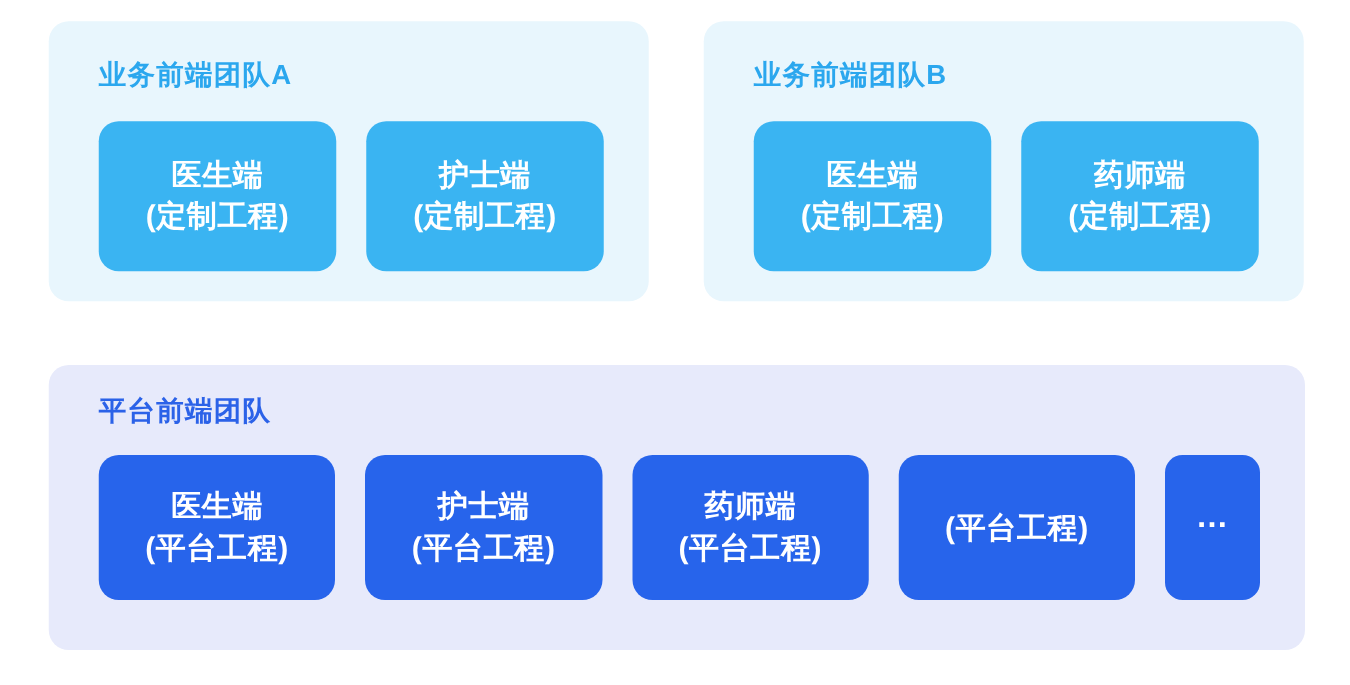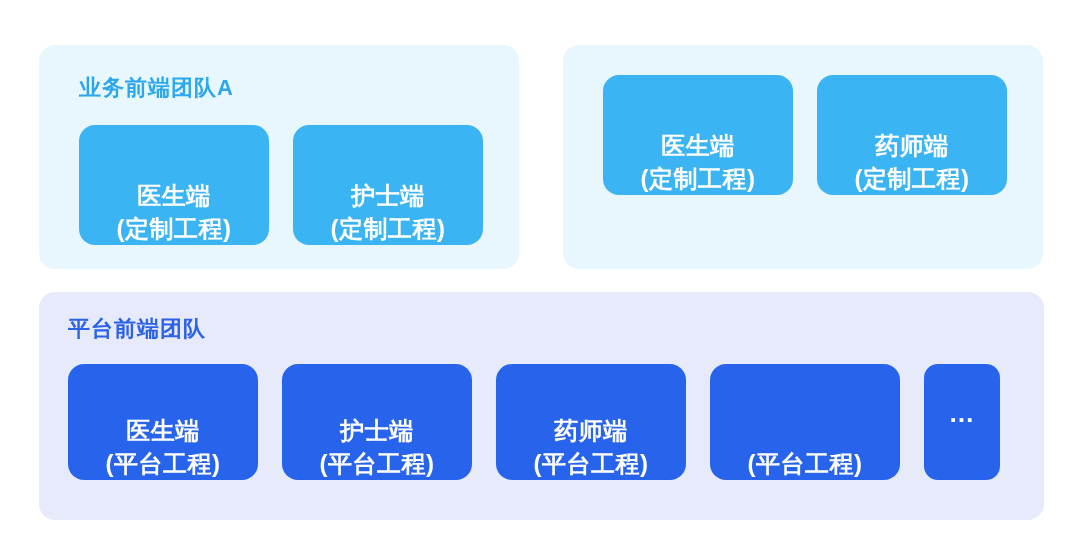--- a/index.html
+++ b/index.html
@@ -11,21 +11,21 @@
   .canvas {
     position: relative;
     width: 1080px;
     height: 548px;
     background: #ffffff;
     overflow: hidden;
   }
   .top-row {
     position: absolute;
     left: 39px;
-    top: 45px;
+    top: 17px;
     display: flex;
     gap: 44px;
   }
   .panel {
     box-sizing: border-box;
     border-radius: 16px;
   }
   .business-panel {
     width: 480px;
     height: 224px;
@@ -48,33 +48,33 @@
     width: 190px;
     height: 120px;
     border-radius: 16px;
     color: #FFFFFF;
     font-size: 24px;
     font-weight: bold;
     line-height: 33px;
     display: flex;
     flex-direction: column;
     align-items: center;
-    justify-content: flex-end;
+    justify-content: center;
     text-align: center;
     letter-spacing: 0.5px;
   }
   .business-box { background: #3AB4F2; }
   .platform-panel {
     position: absolute;
     left: 39px;
     top: 292px;
     width: 1005px;
     height: 228px;
     background: #E7EAFB;
-    padding: 24px 36px 40px 29px;
+    padding: 24px 36px 40px 40px;
   }
   .platform-panel .panel-title { color: #2B62E8; margin-bottom: 22px; }
   .platform-box { background: #2764EB; height: 116px; }
   .more-box {
     width: 76px;
     height: 116px;
     border-radius: 14px;
     background: #2764EB;
     color: #FFFFFF;
     font-size: 26px;
@@ -100,20 +100,21 @@
           <span>(定制工程)</span>
         </div>
         <div class="team-box business-box">
           <span>护士端</span>
           <span>(定制工程)</span>
         </div>
       </div>
     </div>
 
     <div class="panel business-panel">
+      <div class="panel-title">业务前端团队B</div>
       <div class="box-row">
         <div class="team-box business-box">
           <span>医生端</span>
           <span>(定制工程)</span>
         </div>
         <div class="team-box business-box">
           <span>药师端</span>
           <span>(定制工程)</span>
         </div>
       </div>

